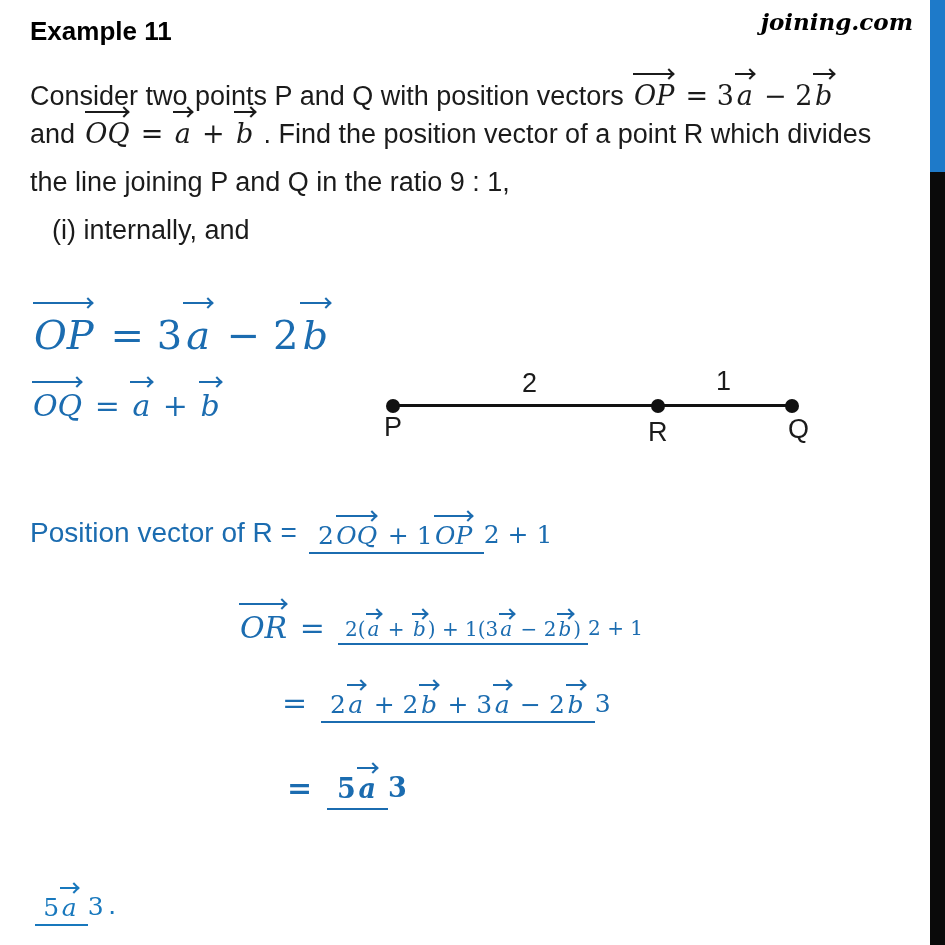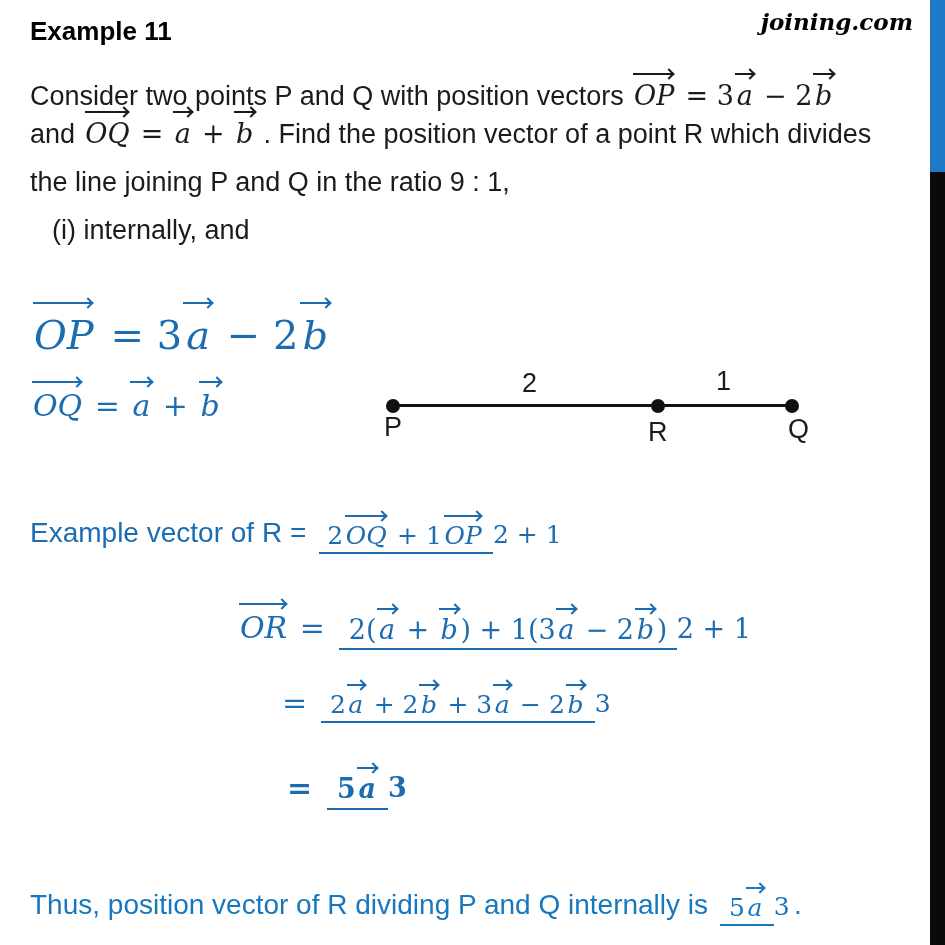--- a/index.html
+++ b/index.html
@@ -31,21 +31,21 @@
   .brand{top:8px;right:32px;font-family:"DejaVu Serif",serif;font-style:italic;font-weight:bold;font-size:23px;color:#000;}
   .pline{left:30px;font-size:27px;line-height:48px;height:48px;}
   .p1{top:48px;margin-top:24px;} .p2{top:110px;} .p3{top:158px;} .p4{top:206px;margin-left:22px;}
   .bluemath{color:var(--math_blue,#1b6cb0);}
   .given1{top:312px;left:30px;font-size:40px;}
   .given2{top:388px;left:30px;font-size:30px;}
 
   .posr{top:495px;left:30px;height:76px;font-size:28px;color:var(--math_blue,#1b6cb0);}
   .posr .frac{font-size:25px;}
   .orrow{top:580px;left:237px;height:95px;font-size:30px;color:var(--math_blue,#1b6cb0);font-family:"DejaVu Serif",serif;}
-  .orrow .frac{font-size:27px;}
+  .orrow .frac{font-size:20px;}
   .simprow{top:660px;left:282px;height:84px;font-size:30px;color:var(--math_blue,#1b6cb0);}
   .simprow .frac{font-size:25px;}
   .resrow{top:748px;left:287px;height:78px;font-size:30px;color:var(--math_blue,#1b6cb0);font-weight:bold;}
   .resrow .frac{font-size:27px;}
   .concl{top:870px;left:30px;height:70px;font-size:28px;color:var(--conclusion_blue,#1878bd);}
   .concl .frac{font-size:25px;}
 
   
   .diag-line{position:absolute;left:393px;top:404px;width:399px;height:3px;background:#111;}
   .dot{position:absolute;width:14px;height:14px;border-radius:50%;background:#111;transform:translate(-50%,-50%);}
@@ -77,20 +77,20 @@
   <div class="dot dot-p"></div>
   <div class="dot dot-r"></div>
   <div class="dot dot-q"></div>
   <div class="dlabel lbl-2">2</div>
   <div class="dlabel lbl-1">1</div>
   <div class="dlabel lbl-p">P</div>
   <div class="dlabel lbl-r">R</div>
   <div class="dlabel lbl-q">Q</div>
 </div>
 
-<div class="row flexrow posr"><span class="mt">Example vector of R = </span><span class="frac"><span class="num"><span class="mm">2</span><span class="vec"><span class="arrow"></span><span class="mi">OQ</span></span><span class="mm"> + 1</span><span class="vec"><span class="arrow"></span><span class="mi">OP</span></span></span><span class="den"><span class="mm">2 + 1</span></span></span></div>
+<div class="row flexrow posr"><span class="mt">Position vector of R = </span><span class="frac"><span class="num"><span class="mm">2</span><span class="vec"><span class="arrow"></span><span class="mi">OQ</span></span><span class="mm"> + 1</span><span class="vec"><span class="arrow"></span><span class="mi">OP</span></span></span><span class="den"><span class="mm">2 + 1</span></span></span></div>
 <div class="row flexrow orrow"><span class="vec"><span class="arrow"></span><span class="mi">OR</span></span><span class="mm"> = </span><span class="frac"><span class="num"><span class="mm">2(</span><span class="vec"><span class="arrow"></span><span class="mi">a</span></span><span class="mm"> + </span><span class="vec"><span class="arrow"></span><span class="mi">b</span></span><span class="mm">) + 1(3</span><span class="vec"><span class="arrow"></span><span class="mi">a</span></span><span class="mm"> − 2</span><span class="vec"><span class="arrow"></span><span class="mi">b</span></span><span class="mm">)</span></span><span class="den"><span class="mm">2 + 1</span></span></span></div>
 <div class="row flexrow simprow"><span class="mm">= </span><span class="frac"><span class="num"><span class="mm">2</span><span class="vec"><span class="arrow"></span><span class="mi">a</span></span><span class="mm"> + 2</span><span class="vec"><span class="arrow"></span><span class="mi">b</span></span><span class="mm"> + 3</span><span class="vec"><span class="arrow"></span><span class="mi">a</span></span><span class="mm"> − 2</span><span class="vec"><span class="arrow"></span><span class="mi">b</span></span></span><span class="den"><span class="mm">3</span></span></span></div>
 <div class="row flexrow resrow"><span class="mm">= </span><span class="frac"><span class="num"><span class="mm">5</span><span class="vec"><span class="arrow"></span><span class="mi">a</span></span></span><span class="den"><span class="mm">3</span></span></span></div>
-<div class="row flexrow concl"><span class="mt">Thus, position vector of R dividing P and Q internally is </span><span class="frac"><span class="num"><span class="mm">5</span><span class="vec"><span class="arrow"></span><span class="mi">a</span></span></span><span class="den"><span class="mm">3</span></span></span><span class="mt">.</span></div>
+<div class="row flexrow concl"><span class="frac"><span class="num"><span class="mm">5</span><span class="vec"><span class="arrow"></span><span class="mi">a</span></span></span><span class="den"><span class="mm">3</span></span></span><span class="mt">.</span></div>
 
 <div class="bar-blue"></div>
 <div class="bar-black"></div>
 
 </body></html>

